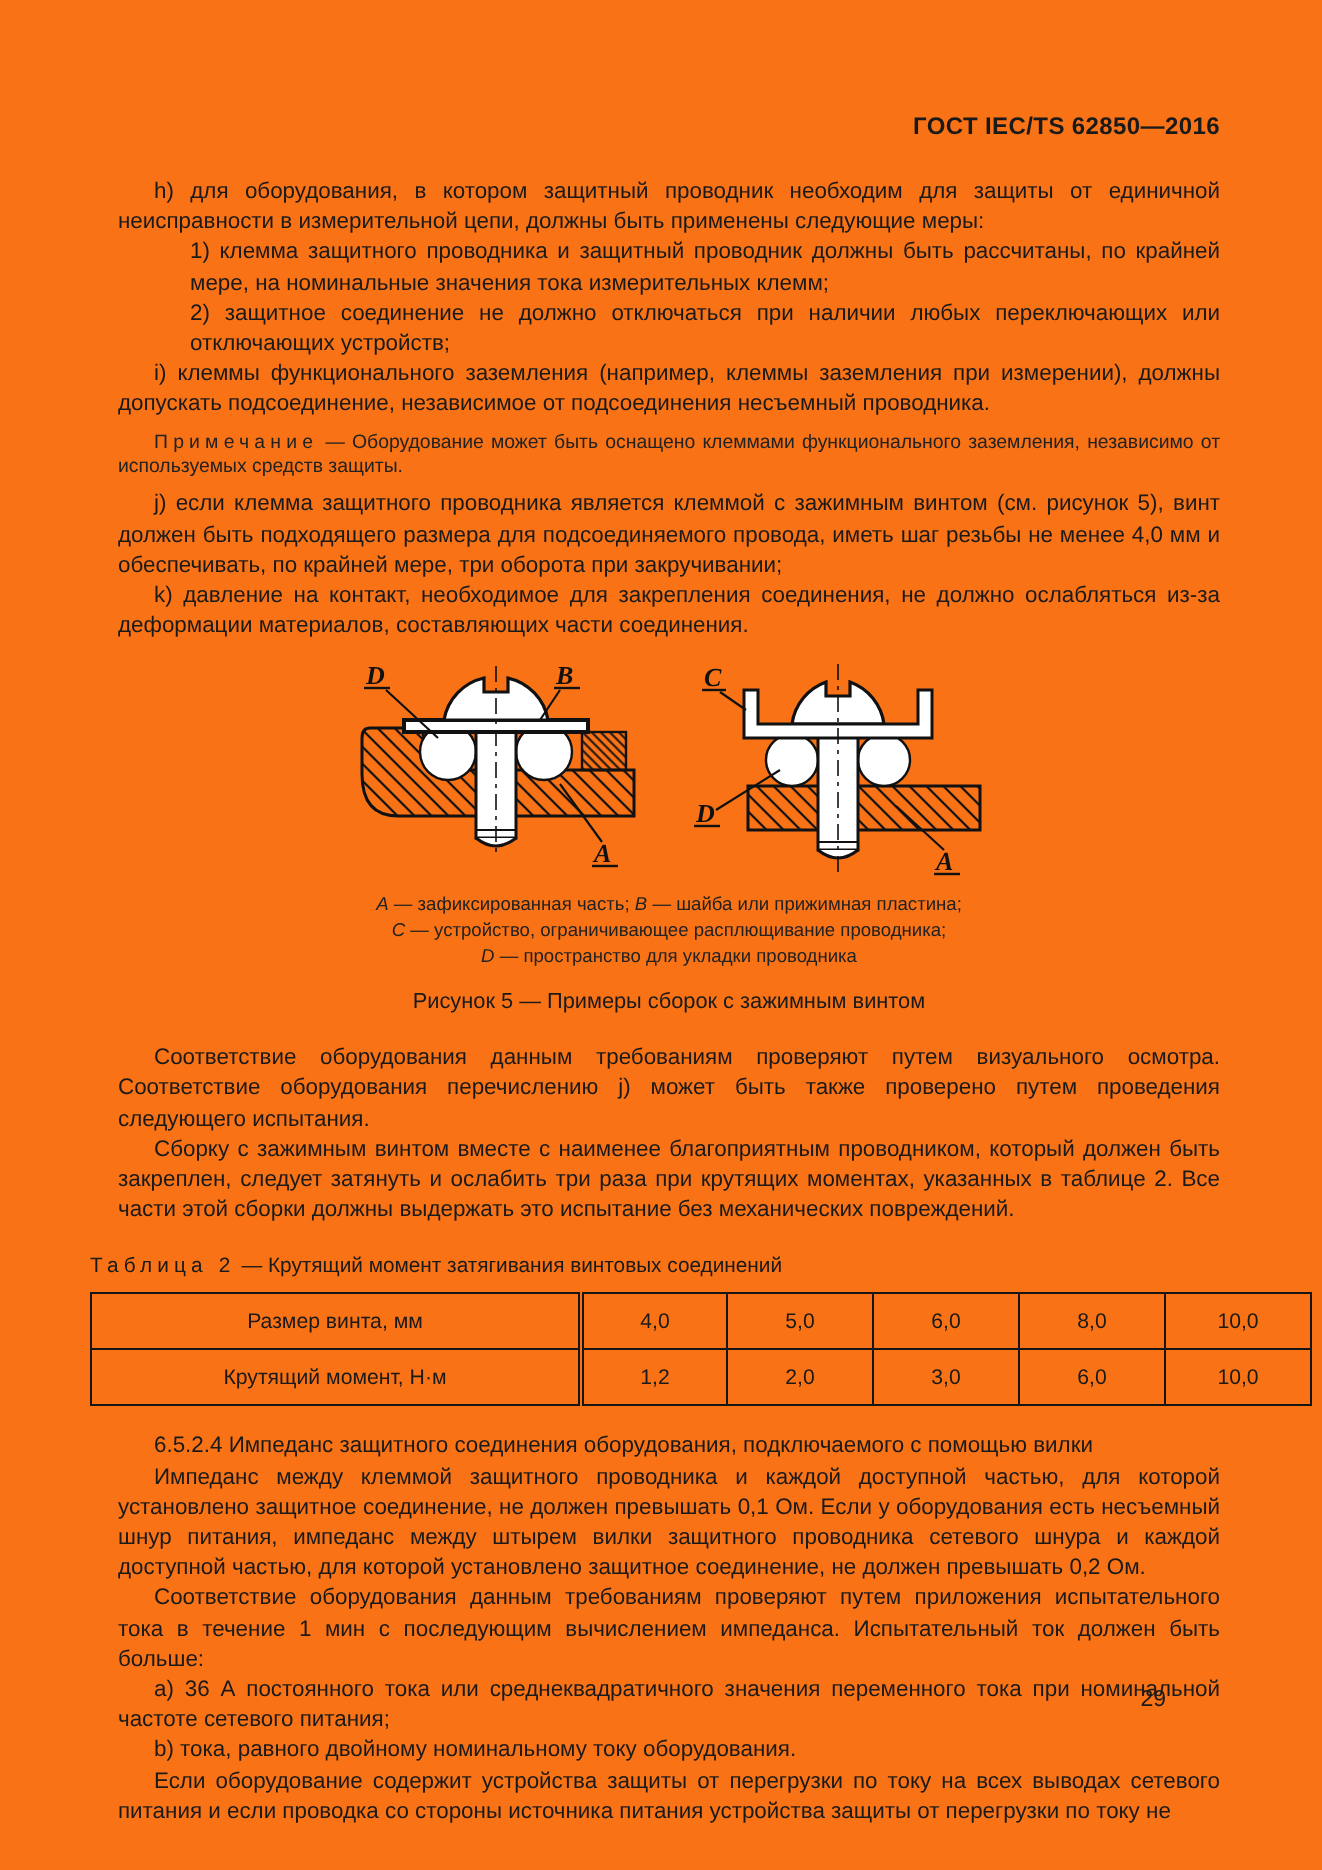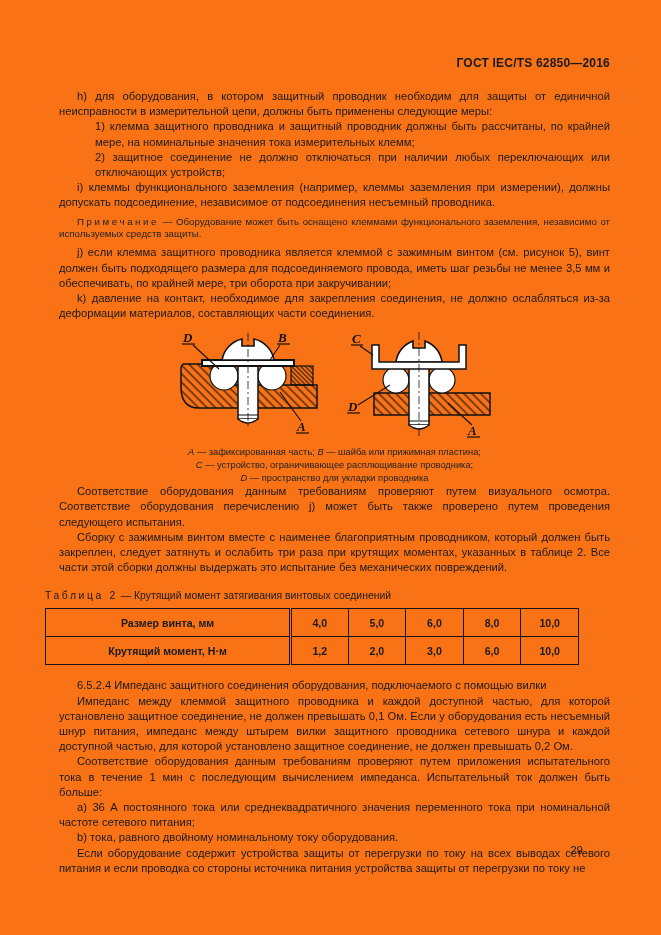--- a/index.html
+++ b/index.html
@@ -62,23 +62,22 @@
   }
   .tbl-label {
     font-size: 10.4px;
     margin-top: 15px;
     margin-left: -14px;
   }
   table.gost {
     border-collapse: collapse;
     margin-top: 7px;
     margin-left: -14px;
-    width: 534px;
+    width: 611px;
     table-layout: fixed;
-    font-weight: bold;
   }
   table.gost td {
     border: 1px solid #151515;
     text-align: center;
     vertical-align: middle;
     font-size: 10.6px;
     height: 28px;
     padding: 0 4px;
   }
   table.gost td.c0 { width: 245px; border-right: 3px double #151515; }
@@ -106,21 +105,21 @@
 
     <div class="header">ГОСТ IEC/TS 62850—2016</div>
 
     <p class="b ind">h) для оборудования, в котором защитный проводник необходим для защиты от единичной неисправности в измерительной цепи, должны быть применены следующие меры:</p>
     <p class="b sub">1) клемма защитного проводника и защитный проводник должны быть рассчитаны, по крайней мере, на номинальные значения тока измерительных клемм;</p>
     <p class="b sub">2) защитное соединение не должно отключаться при наличии любых переключающих или отключающих устройств;</p>
     <p class="b ind">i) клеммы функционального заземления (например, клеммы заземления при измерении), должны допускать подсоединение, независимое от подсоединения несъемный проводника.</p>
 
     <p class="note"><span class="sp">Примечание</span> <span>— Оборудование может быть оснащено клеммами функционального заземления, независимо от используемых средств защиты.</span></p>
 
-    <p class="b ind">j) если клемма защитного проводника является клеммой с зажимным винтом (см. рисунок 5), винт должен быть подходящего размера для подсоединяемого провода, иметь шаг резьбы не менее 3,5 мм и обеспечивать, по крайней мере, три оборота при закручивании;</p>
+    <p class="b ind">j) если клемма защитного проводника является клеммой с зажимным винтом (см. рисунок 5), винт должен быть подходящего размера для подсоединяемого провода, иметь шаг резьбы не менее 4,0 мм и обеспечивать, по крайней мере, три оборота при закручивании;</p>
     <p class="b ind">k) давление на контакт, необходимое для закрепления соединения, не должно ослабляться из-за деформации материалов, составляющих части соединения.</p>
 
     <div class="figure">
       <div class="drawings">
 
         <svg width="155" height="105" viewBox="0 0 155 105">
           <defs>
             <pattern id="h1a" width="6" height="6" patternUnits="userSpaceOnUse" patternTransform="rotate(-45)">
               <line x1="3" y1="-1" x2="3" y2="7" stroke="#111" stroke-width="1.1"></line>
             </pattern>
@@ -192,20 +191,21 @@
           <line x1="123" y1="108" x2="136" y2="108" stroke="#111" stroke-width="1.2"></line>
         </svg>
       </div>
 
       <div class="legend">
         <div><i>A</i> <span>— зафиксированная часть;</span> <i>B</i> <span>— шайба или прижимная пластина;</span></div>
         <div><i>C</i> <span>— устройство, ограничивающее расплющивание проводника;</span></div>
         <div><i>D</i> <span>— пространство для укладки проводника</span></div>
       </div>
 
+      <div class="caption">Рисунок 5 — Примеры сборок с зажимным винтом</div>
     </div>
 
     <p class="b ind">Соответствие оборудования данным требованиям проверяют путем визуального осмотра. Соответствие оборудования перечислению j) может быть также проверено путем проведения следующего испытания.</p>
     <p class="b ind">Сборку с зажимным винтом вместе с наименее благоприятным проводником, который должен быть закреплен, следует затянуть и ослабить три раза при крутящих моментах, указанных в таблице 2. Все части этой сборки должны выдержать это испытание без механических повреждений.</p>
 
     <div class="tbl-label"><span class="sp">Таблица 2</span> <span>— Крутящий момент затягивания винтовых соединений</span></div>
 
     <table class="gost">
       <tbody>
         <tr>

